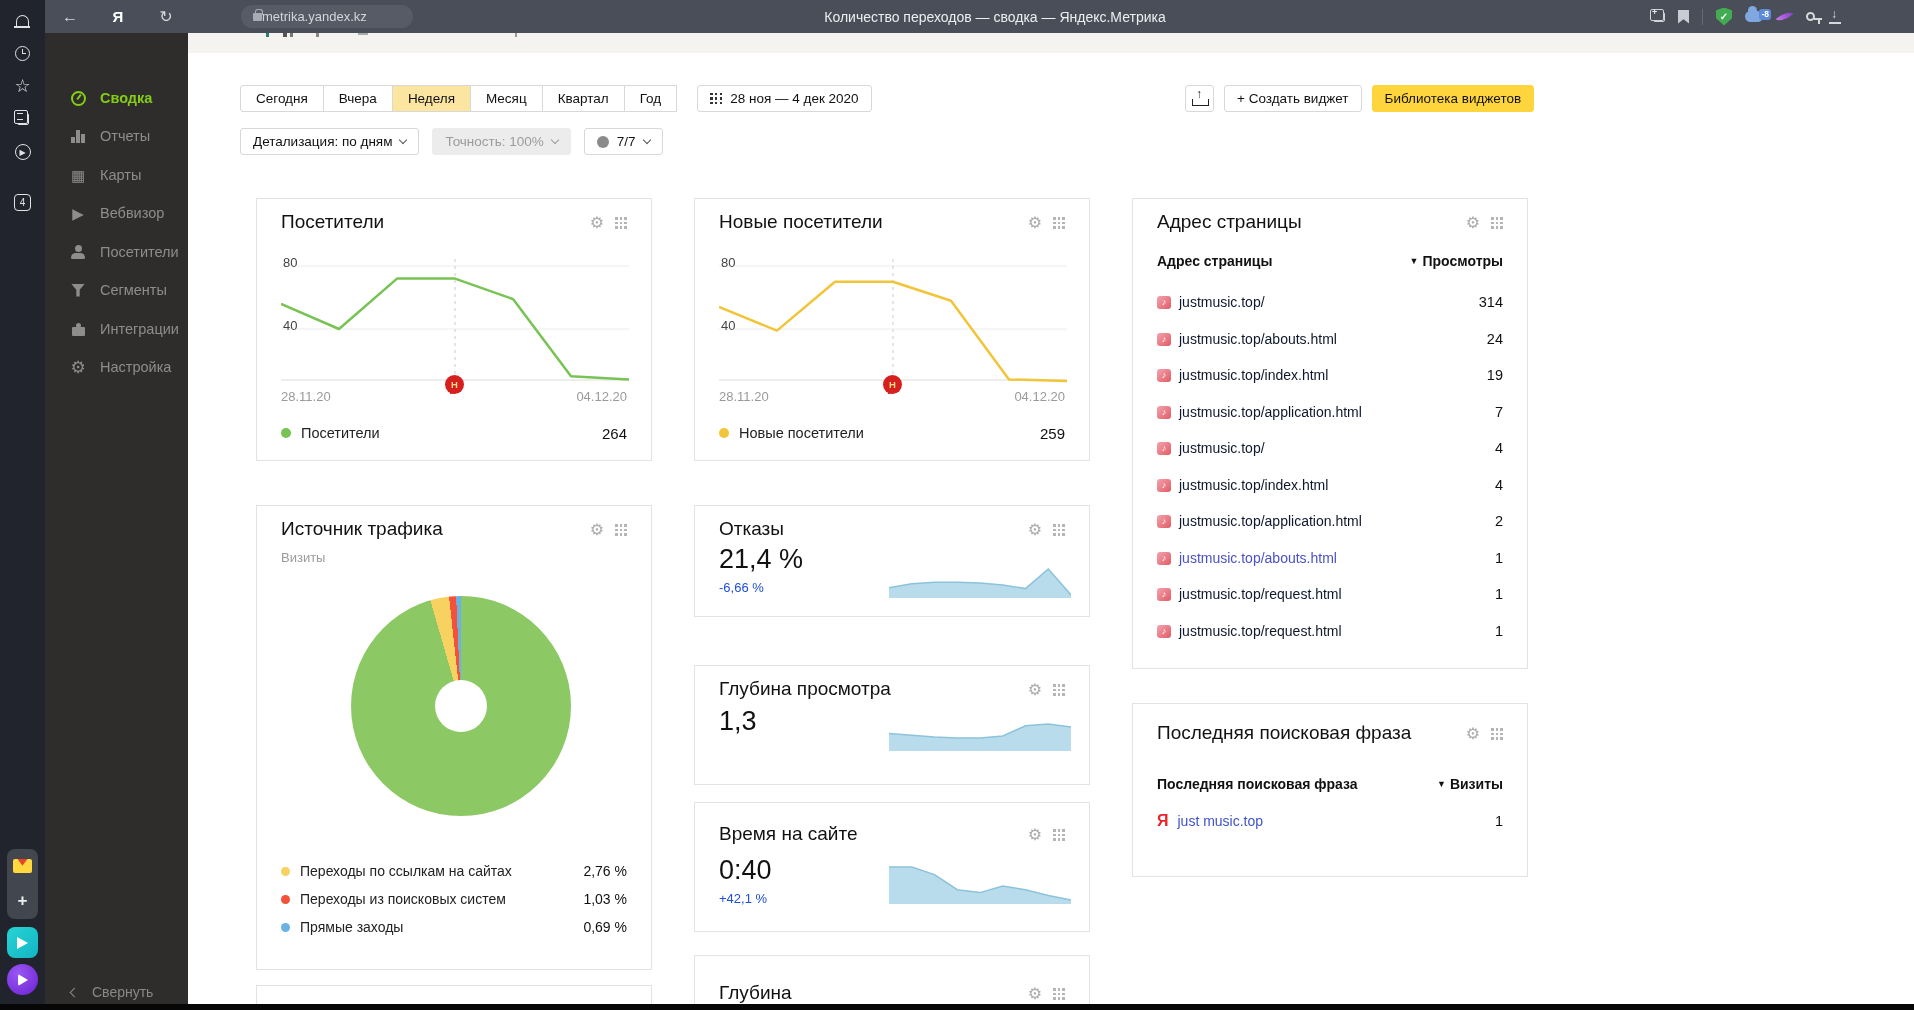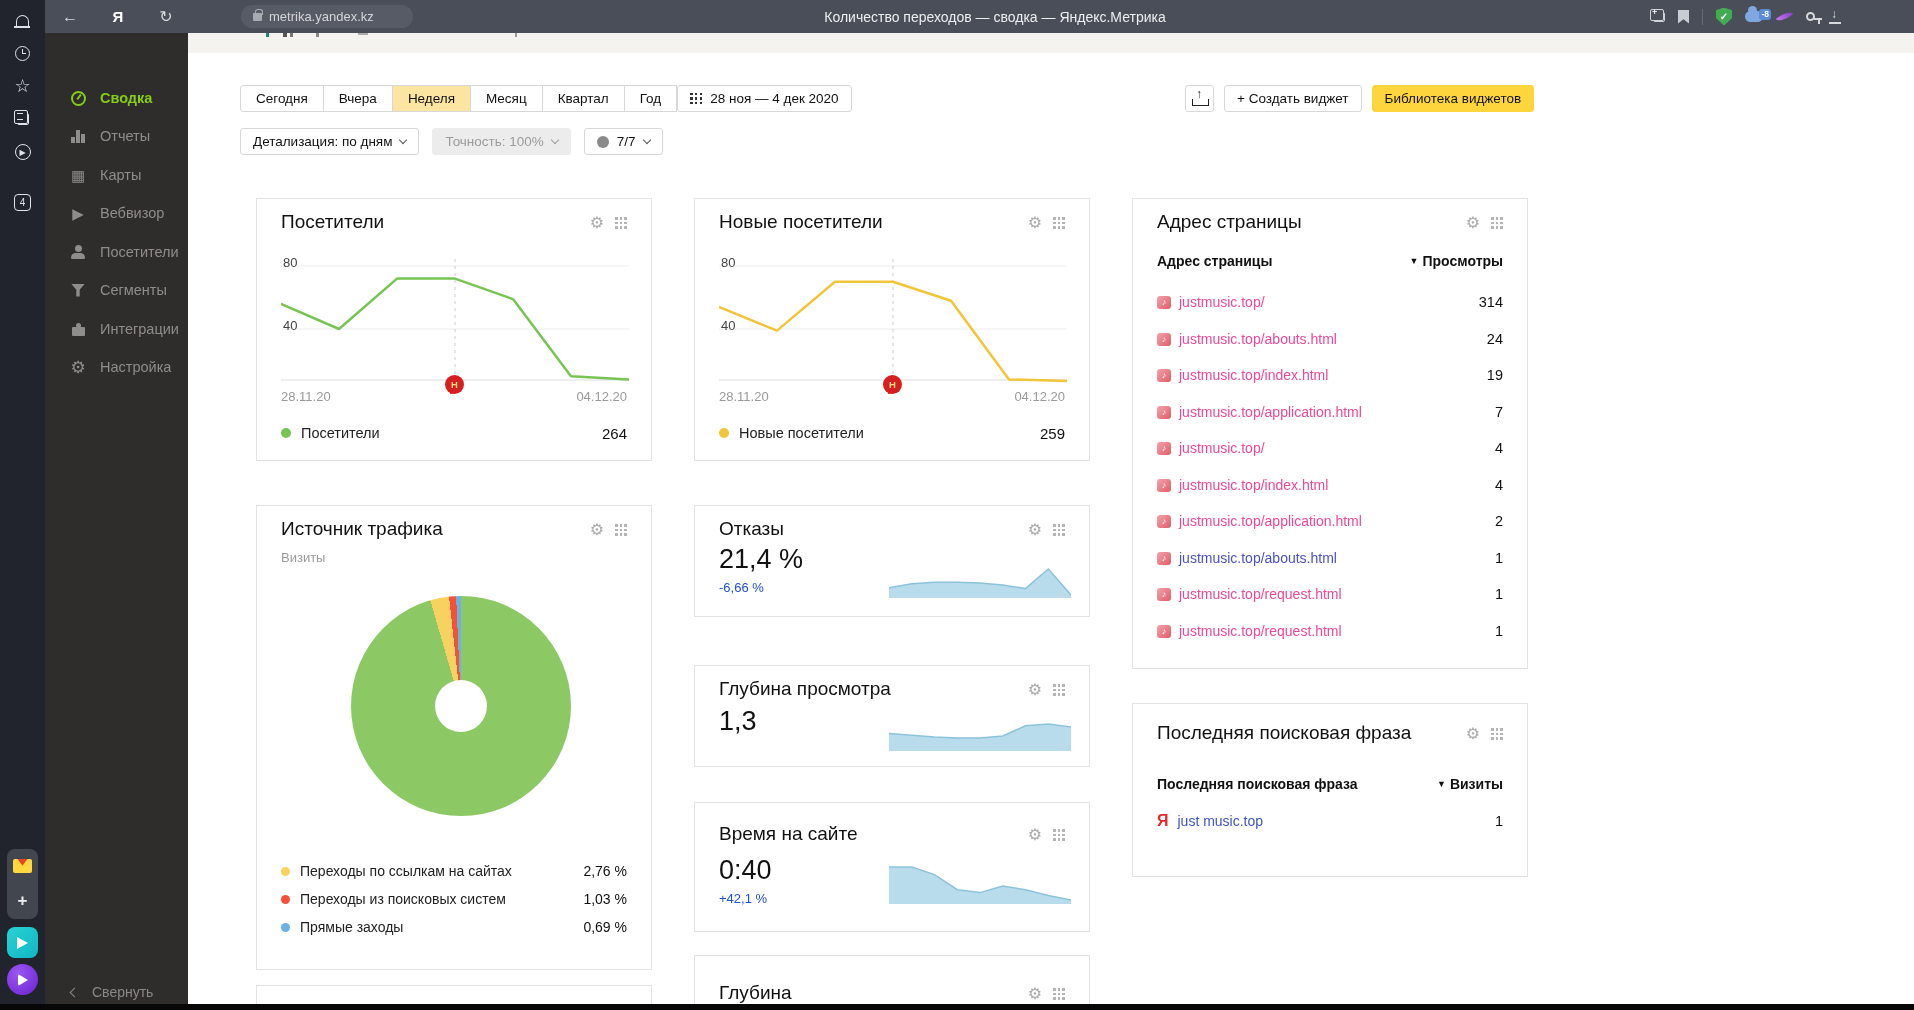--- a/index.html
+++ b/index.html
@@ -5,21 +5,21 @@
 *{margin:0;padding:0;box-sizing:border-box}
 html,body{width:1914px;height:1010px}
 body{font-family:"Liberation Sans",sans-serif;background:#fff;position:relative;overflow:hidden}
 .screen{position:absolute;inset:0;overflow:hidden}
 
 
 .left-strip{position:absolute;left:0;top:0;width:45px;height:1010px;background:#21242d;z-index:5}
 .strip-icon{position:absolute;left:0;width:45px;height:26px;display:flex;align-items:center;justify-content:center;color:#dfe2e7}
 .browser-bar{position:absolute;left:45px;top:0;width:1869px;height:33px;background:#4a4e58;z-index:4}
 .bar-ic{position:absolute;top:0;height:33px;display:flex;align-items:center;justify-content:center;color:#d6d8db;font-size:16px;width:26px}
-.url-pill{position:absolute;left:196px;top:5px;width:172px;height:23px;border-radius:12px;background:#575b65;display:flex;align-items:center;gap:7px;padding:0 12px}
+.url-pill{position:absolute;left:196px;top:5px;width:172px;height:23px;border-radius:12px;background:#575b65;display:flex;align-items:center;padding:0 12px}
 .url-text{color:#d3d5d9;font-size:13px;white-space:nowrap}
 .lock{width:9px;height:8px;background:#a7abb2;border-radius:1px;position:relative;flex:none}
 .lock::before{content:"";position:absolute;left:1.5px;top:-4px;width:6px;height:5px;border:1.5px solid #a7abb2;border-bottom:none;border-radius:3px 3px 0 0}
 .bar-title{position:absolute;left:600px;top:0;width:700px;height:33px;display:flex;align-items:center;justify-content:center;color:#eceef0;font-size:14px;white-space:nowrap}
 .bar-right{position:absolute;left:1608px;top:0;height:33px;display:flex;align-items:center;gap:13px}
 .divider-v{width:1px;height:16px;background:#666a74}
 .ic-tabs{width:12px;height:10px;border:1.5px solid #cfd2d6;border-radius:2px;position:relative}
 .ic-tabs::before{content:"";position:absolute;left:-4px;top:-4px;width:12px;height:10px;border:1.5px solid #cfd2d6;border-radius:2px;background:#4a4e58}
 .ic-tabs::after{content:"+";position:absolute;left:-2px;top:-6px;color:#e8eaec;font-size:9px;font-weight:bold}
 .ic-bookmark{width:11px;height:14px;background:#c9ccd2;clip-path:polygon(0 0,100% 0,100% 100%,50% 70%,0 100%)}
@@ -119,21 +119,21 @@
 .leg-val{margin-left:auto;font-size:15px;color:#111}
 .nmark{position:absolute;left:188px;top:176px;width:19px;height:19px;border-radius:50%;background:#d6201f;display:flex;align-items:center;justify-content:center;color:#ffdd88;font-size:9.5px;font-weight:bold;z-index:2}
 .nmark::after{content:"";position:absolute;left:1px;bottom:-4px;border:4px solid transparent;border-top-color:#d6201f;transform:rotate(38deg)}
 
 
 .thead{position:absolute;left:24px;right:24px;display:flex;font-size:14px;font-weight:bold;color:#111}
 .th-metric{margin-left:auto;display:flex;align-items:center;gap:4px}
 .sortv{font-size:9px;color:#111}
 .trow{position:absolute;left:24px;right:24px;height:34px;display:flex;align-items:center}
 .ficon{width:14px;height:13px;border-radius:3px;background:linear-gradient(135deg,#f2a3ad,#e25b66);margin-right:8px;flex:none;display:flex;align-items:center;justify-content:center;color:#fff;font-size:9px}
-.plink{font-size:14px;color:#ec4899;cursor:pointer;white-space:nowrap}
+.plink{font-size:14px;color:#0f172a;cursor:pointer;white-space:nowrap}
 .plink.is-active{color:#4b50c6}
 .tval{margin-left:auto;font-size:14.5px;color:#111}
 .ya-ic{color:#e8272c;font-weight:bold;font-size:16px;margin-right:9px}
 .blue-link{font-size:14px;color:#4053c8;cursor:pointer}
 
 
 .donut{position:absolute;left:94px;top:90px;width:220px;height:220px;border-radius:50%;position:absolute}
 .donut::after{content:"";position:absolute;left:84px;top:84px;width:52px;height:52px;border-radius:50%;background:#fff}
 .dleg{position:absolute;left:24px;right:24px;height:28px;display:flex;align-items:center}
 .dleg .dot{width:9px;height:9px}
@@ -288,21 +288,21 @@
         </div>
       <div class="ptab">
           <span>Месяц</span>
         </div>
       <div class="ptab">
           <span>Квартал</span>
         </div>
       <div class="ptab">
           <span>Год</span>
         </div>
-      <div class="btn" style="">
+      <div class="btn" style="margin-left:20px">
         <span class="dotgrid">
             <i></i>
             <i></i>
             <i></i>
             <i></i>
             <i></i>
             <i></i>
             <i></i>
             <i></i>
             <i></i>
@@ -539,21 +539,21 @@
           </span>
       </div>
       <div class="kpi-value" style="top:38px">21,4 %</div>
       <div class="kpi-delta delta-green" style="top:74px">-6,66 %</div>
       <div class="spark" style="left:194px;top:62px;width:182px;height:30px"><svg width="182" height="30" viewBox="0 0 182 30">
     <polygon points="0.0,19.8 22.8,15.8 45.5,14.2 68.3,14.2 91.0,15.0 113.8,17.0 136.5,20.6 159.3,1.0 182.0,27.0 182,30 0,30" fill="#b9dcec"></polygon>
     <polyline points="0.0,19.8 22.8,15.8 45.5,14.2 68.3,14.2 91.0,15.0 113.8,17.0 136.5,20.6 159.3,1.0 182.0,27.0" fill="none" stroke="#8cc3da" stroke-width="1.5"></polyline>
   </svg></div>
     </div>
 
-    <div class="card" style="left:506px;top:632px;width:396px;height:102px">
+    <div class="card" style="left:506px;top:632px;width:396px;height:120px">
       <div class="card-title">Глубина просмотра</div>
       <div class="card-tools">
         <span class="gear">⚙</span>
         <span class="dotgrid gray">
             <i></i>
             <i></i>
             <i></i>
             <i></i>
             <i></i>
             <i></i>

